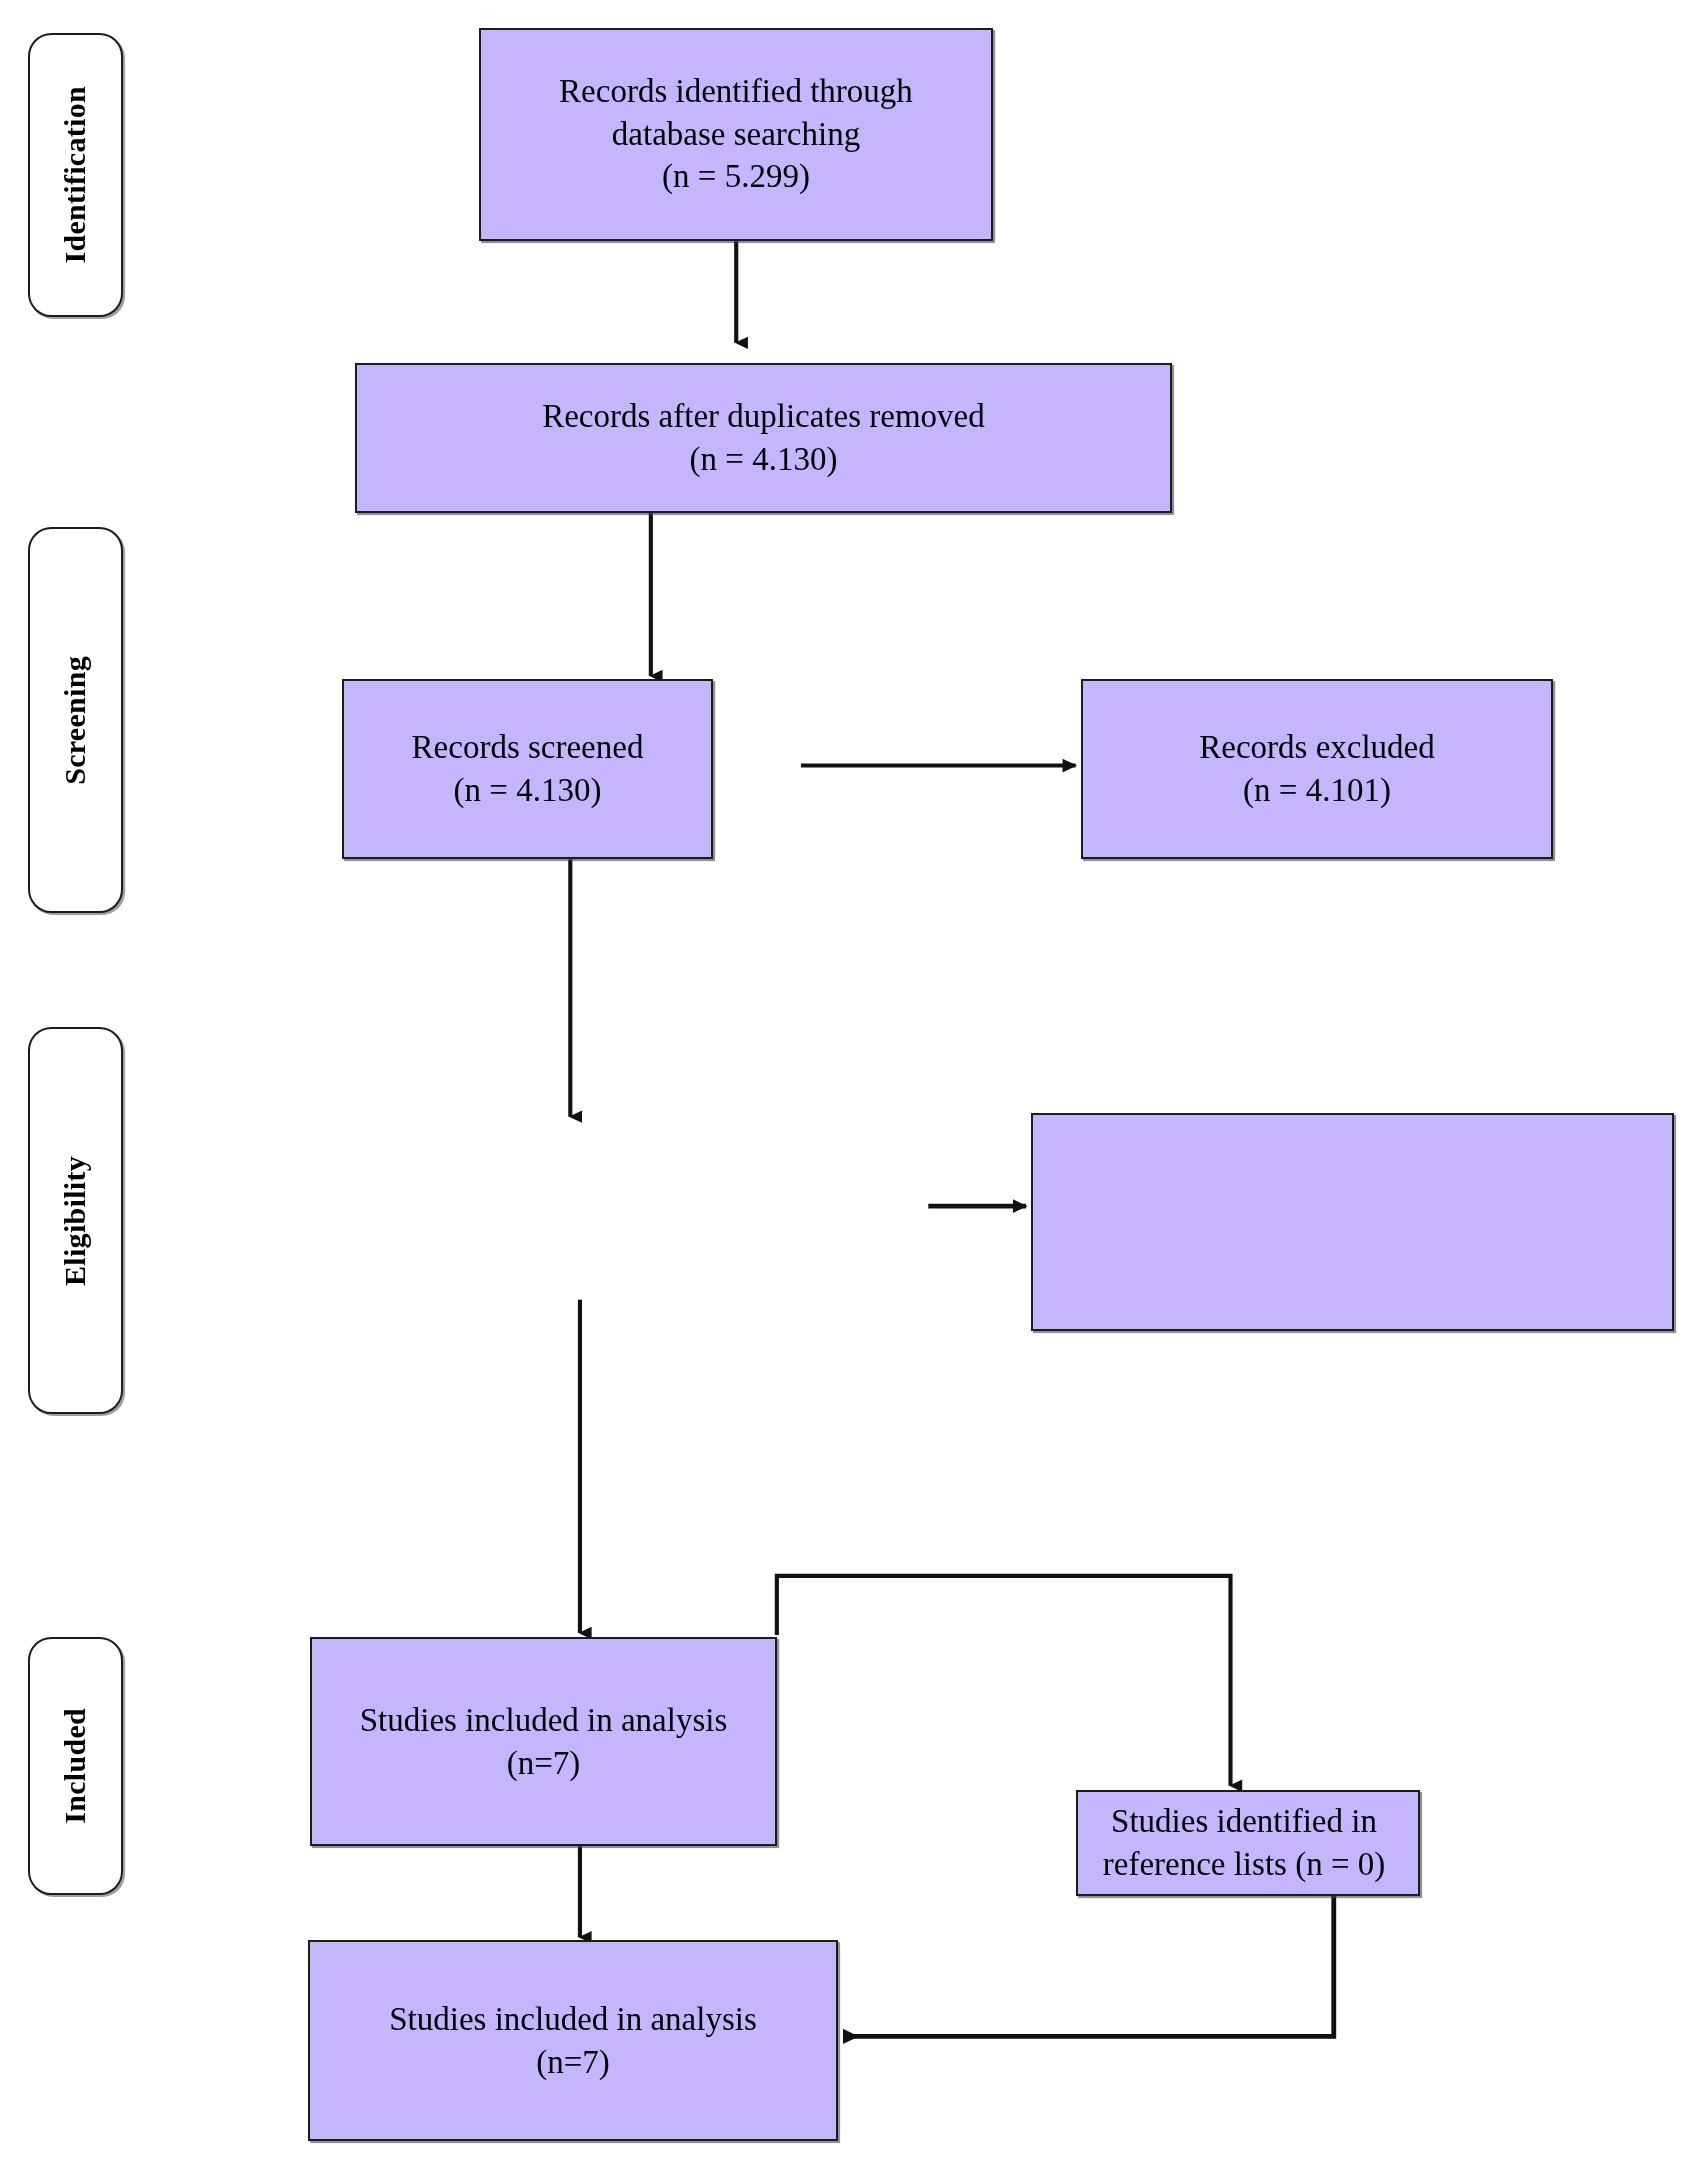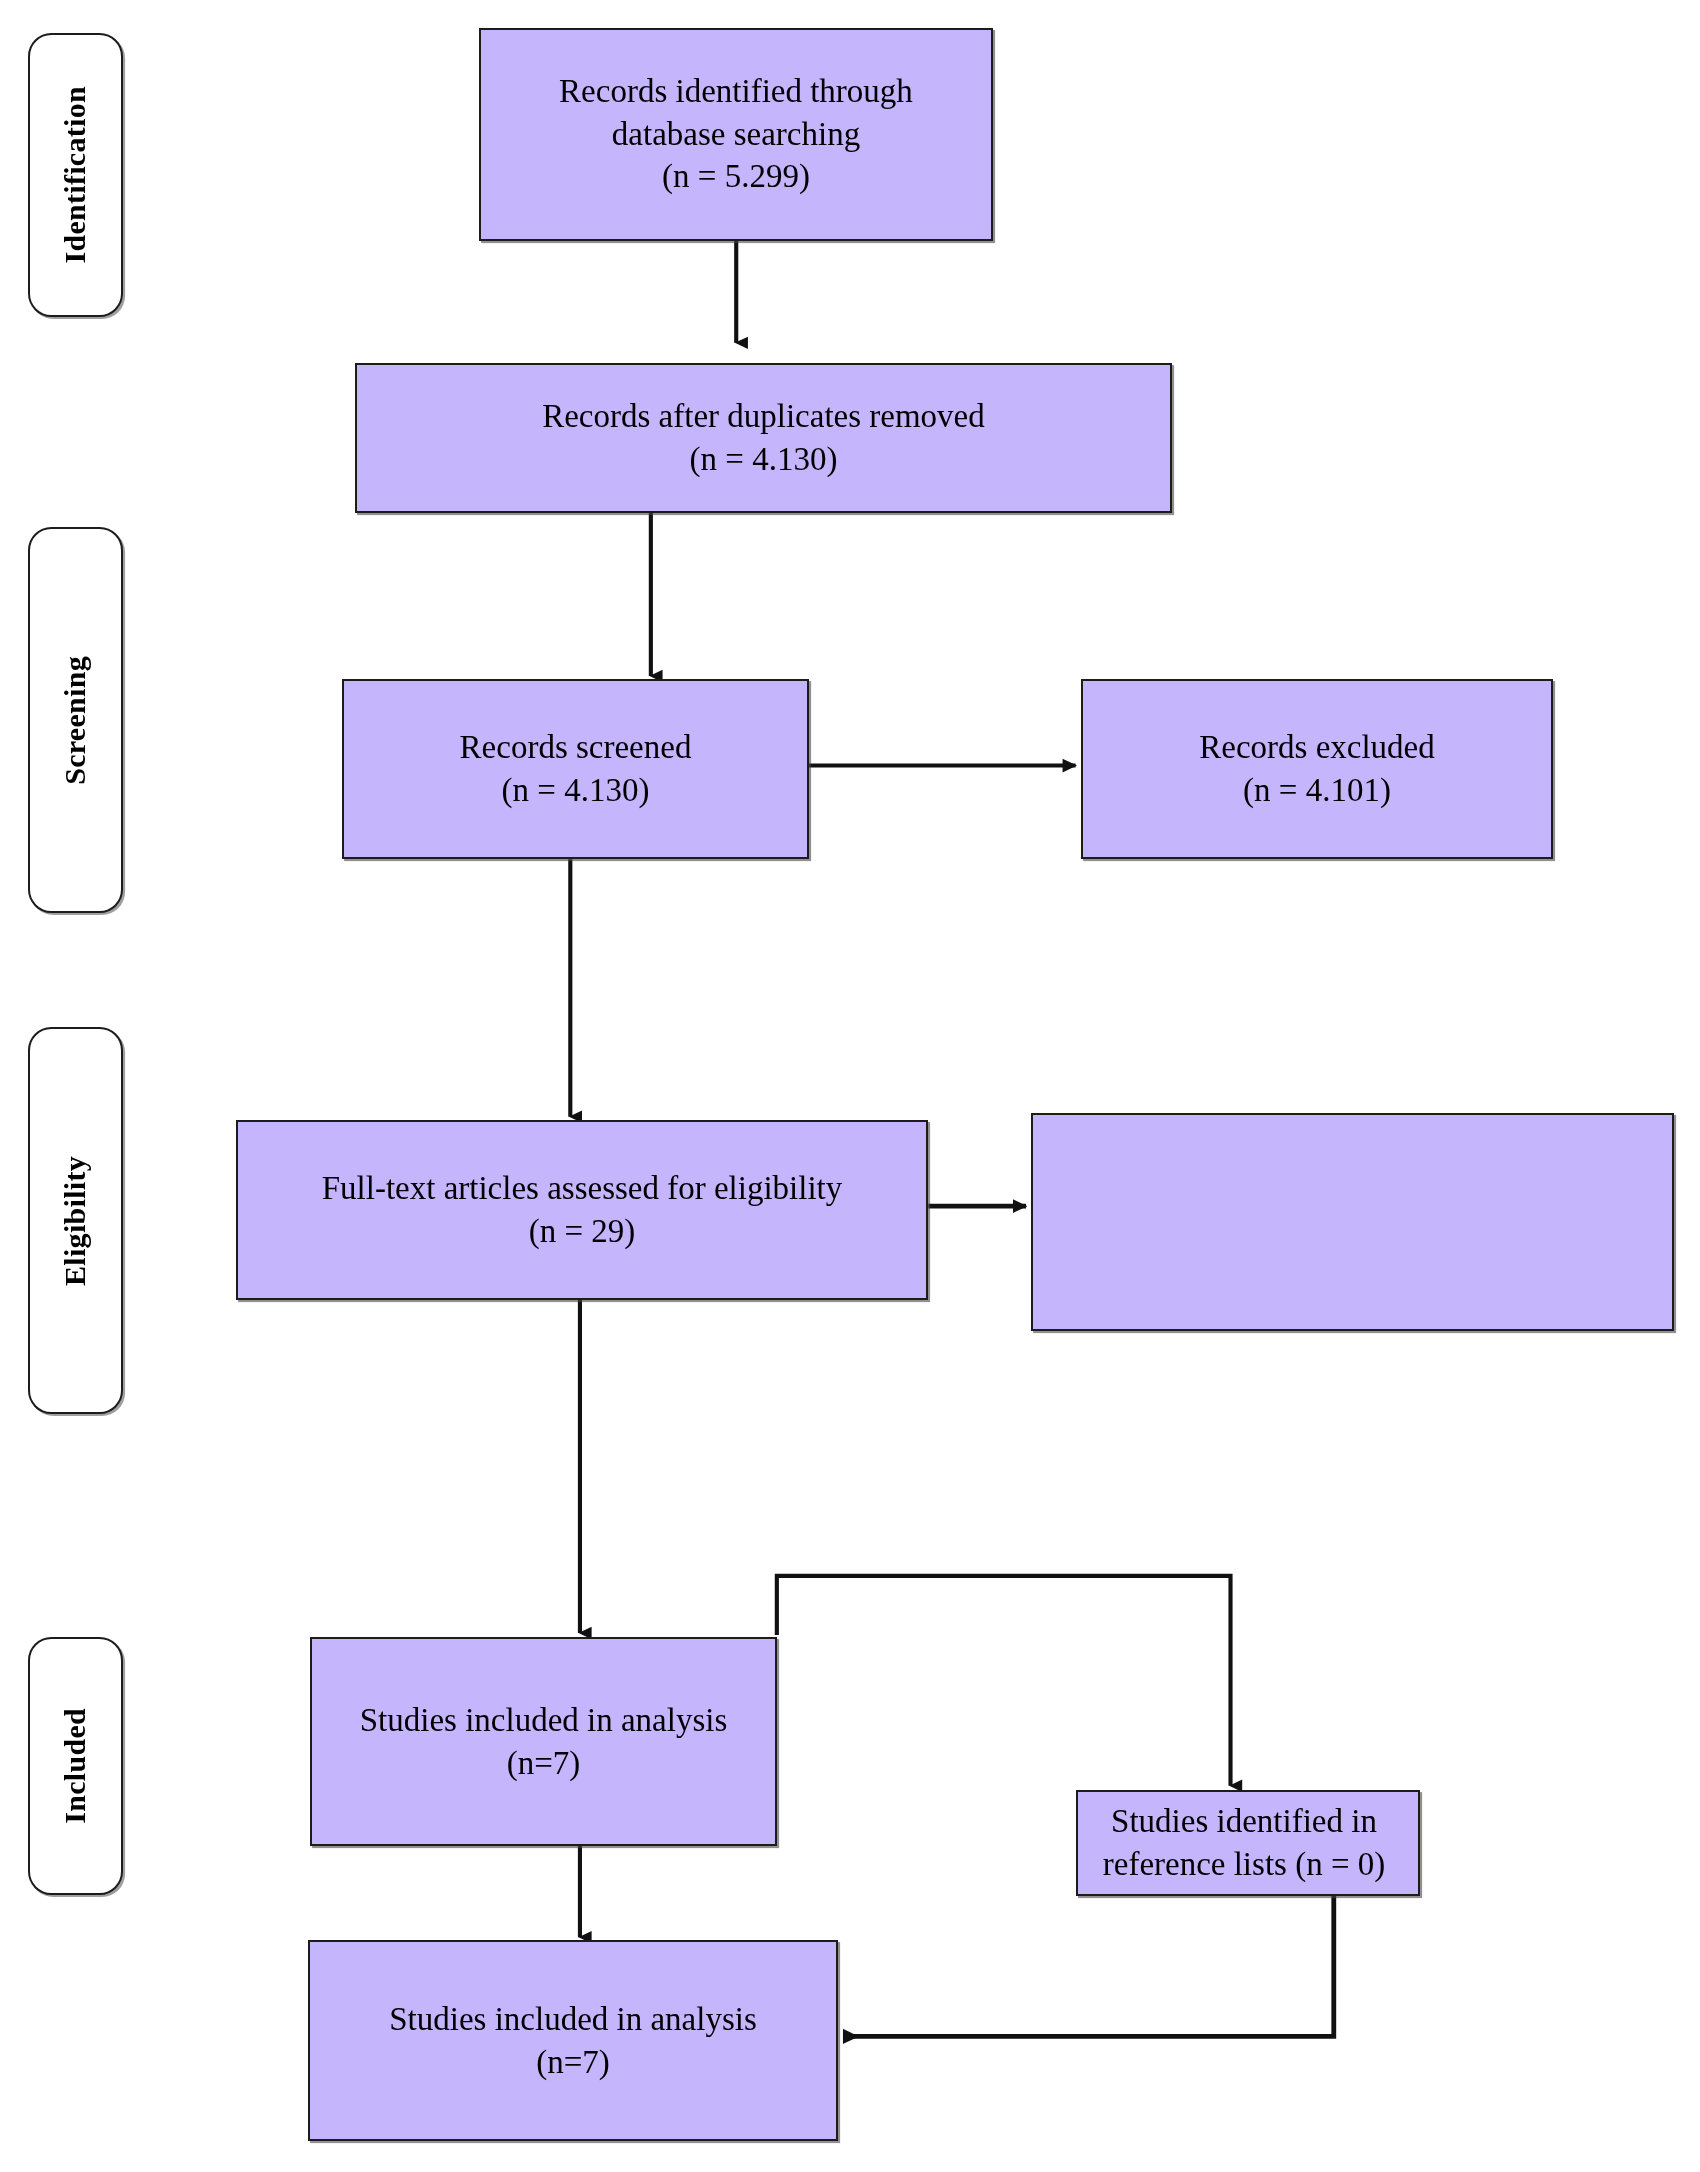--- a/index.html
+++ b/index.html
@@ -154,34 +154,30 @@
     <div class="node-text">Records identified through
 database searching
 (n = 5.299)</div>
   </div>
 
   <div class="node" style="left:355px; top:351px; width:817px; height:150px;margin-top:12px;">
     <div class="node-text">Records after duplicates removed
 (n = 4.130)</div>
   </div>
 
-  <div class="node" style="left:342px; top:679px; width:467px; height:180px;">
+  <div class="node" style="left:342px; top:679px; width:371px; height:180px;">
     <div class="node-text">Records screened
 (n = 4.130)</div>
   </div>
 
   <div class="node" style="left:1081px; top:679px; width:472px; height:180px;">
     <div class="node-text">Records excluded
 (n = 4.101)</div>
   </div>
 
-  <div class="node" style="left:236px; top:1120px; width:692px; height:180px;">
-    <div class="node-text">Full-text articles assessed for eligibility
-(n = 29)</div>
-  </div>
 
   <div class="node listbox" style="left:1031px; top:1113px; width:643px; height:218px;">
   </div>
 
   <div class="node" style="left:310px; top:1637px; width:467px; height:209px;">
     <div class="node-text">Studies included in analysis
 (n=7)</div>
   </div>
 
   <div class="node" style="left:1076px; top:1790px; width:344px; height:106px;padding-left:7px;">

